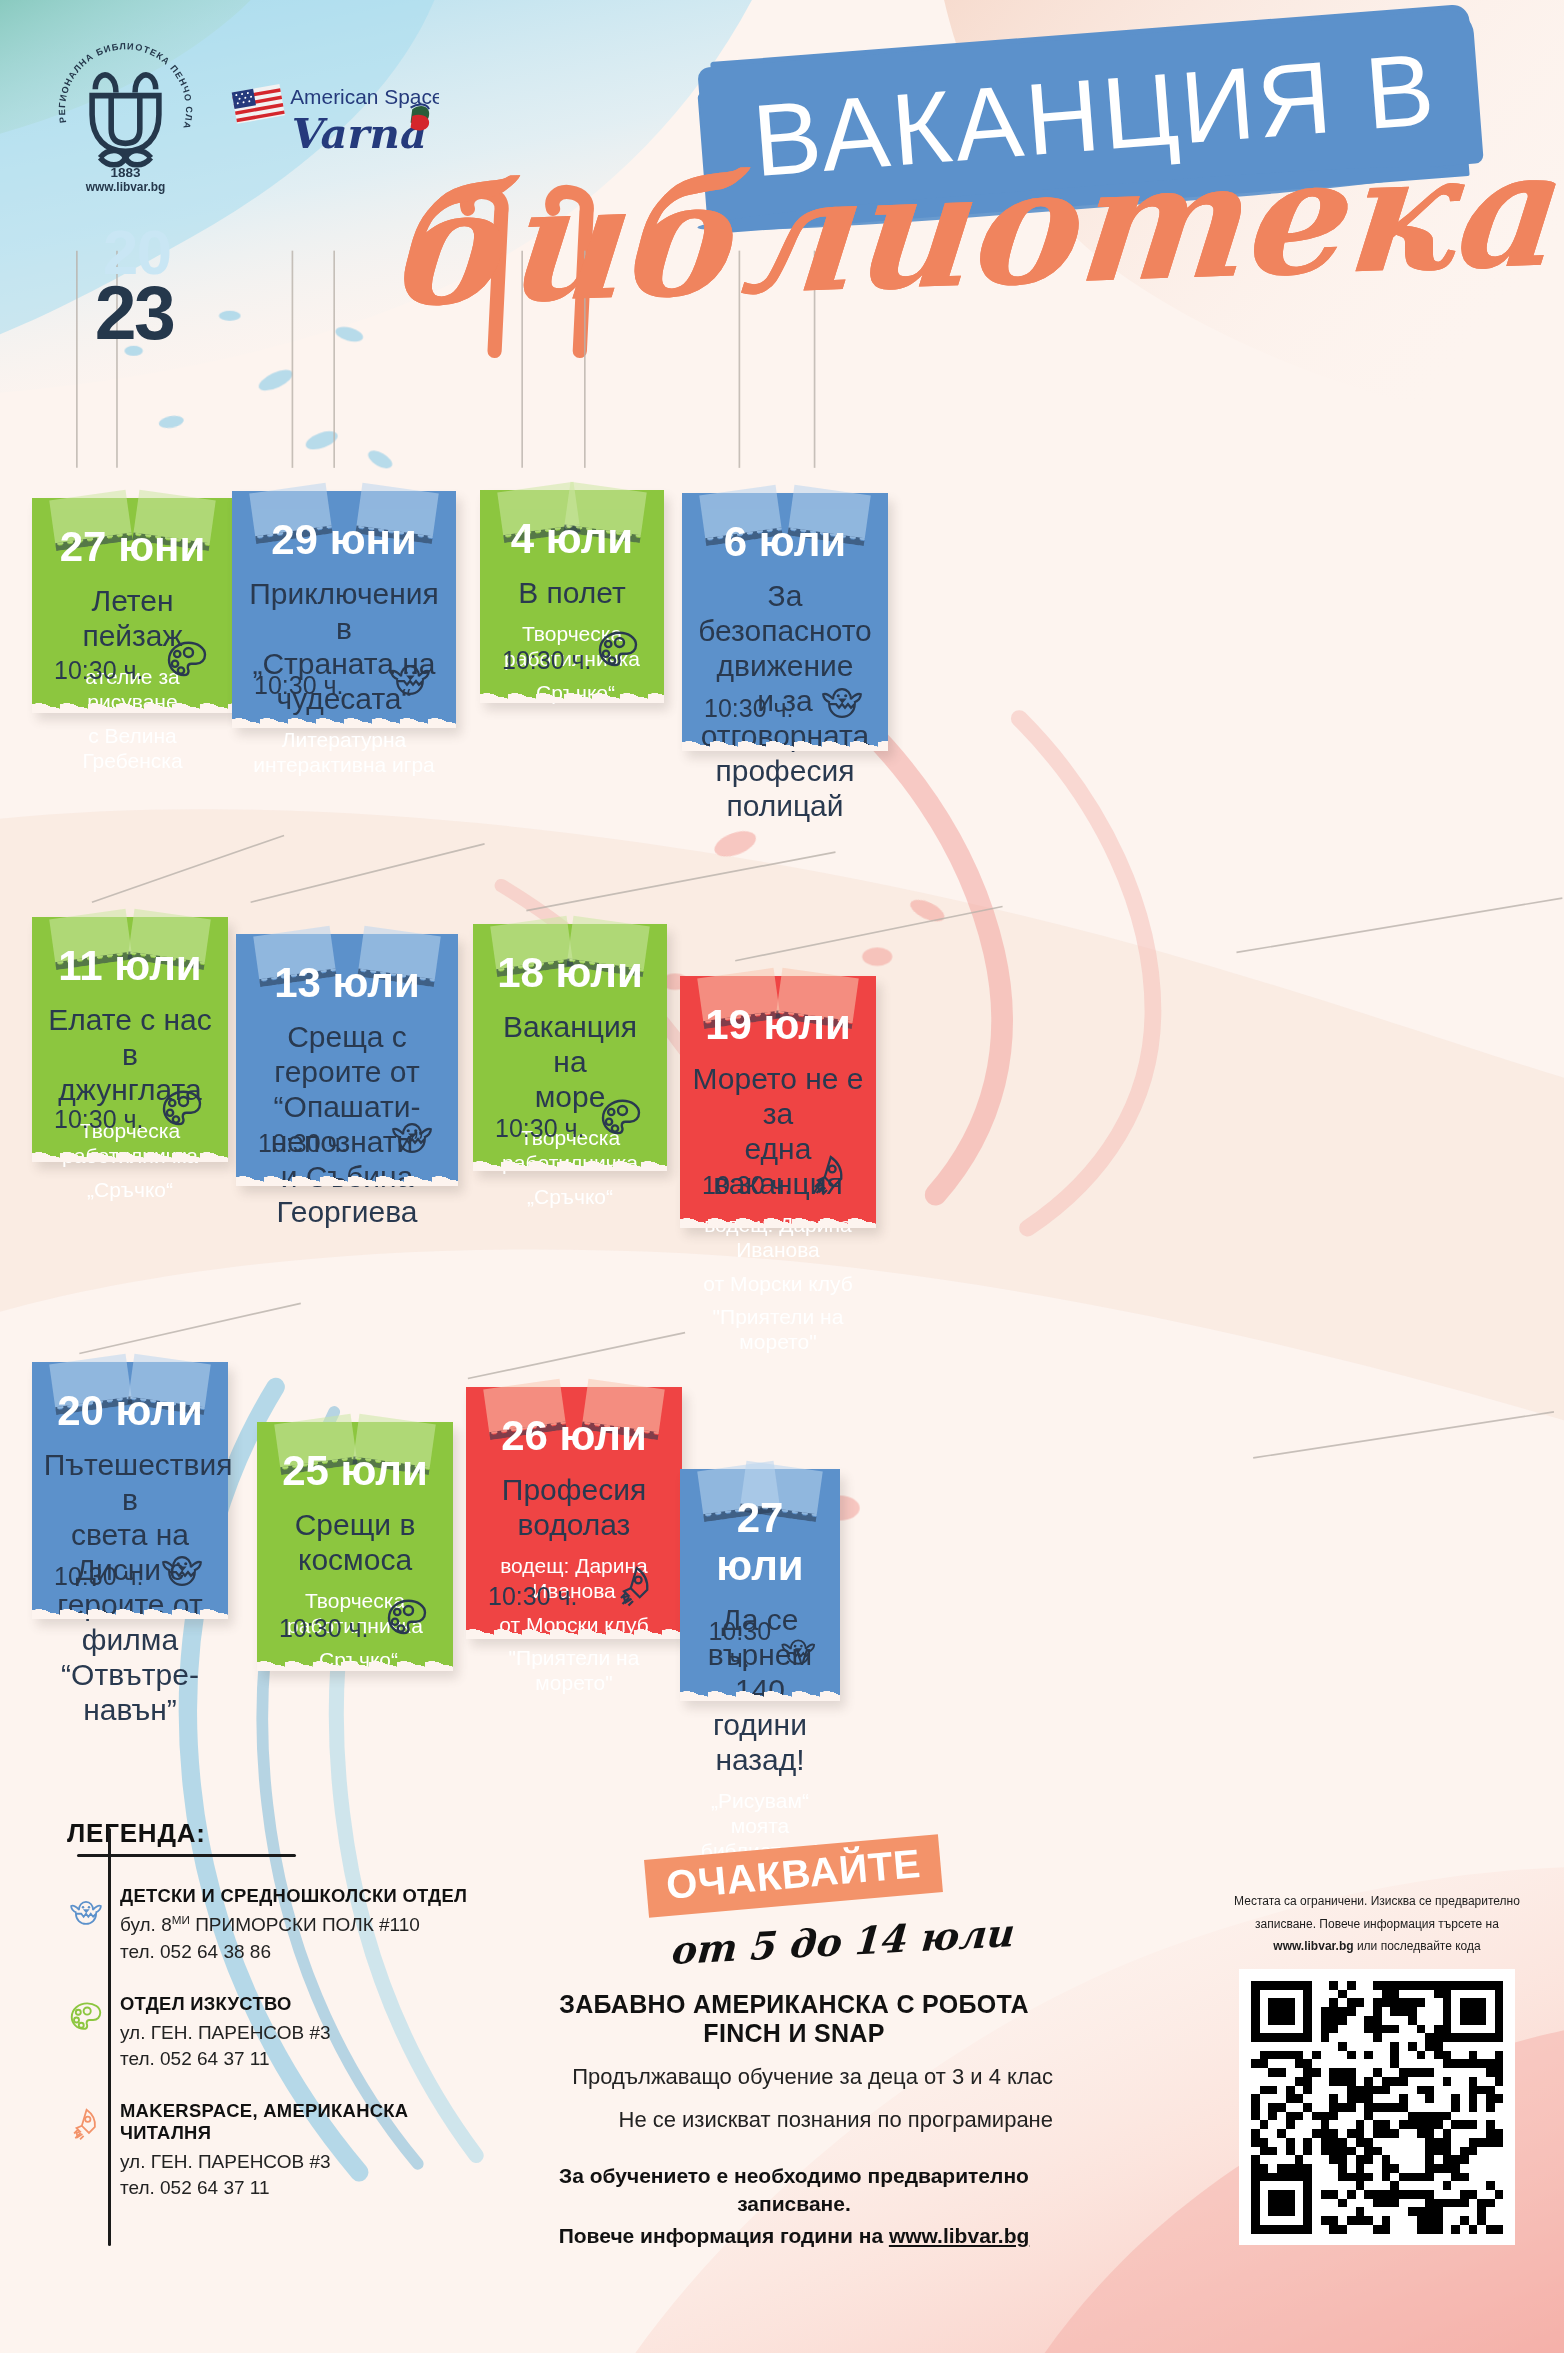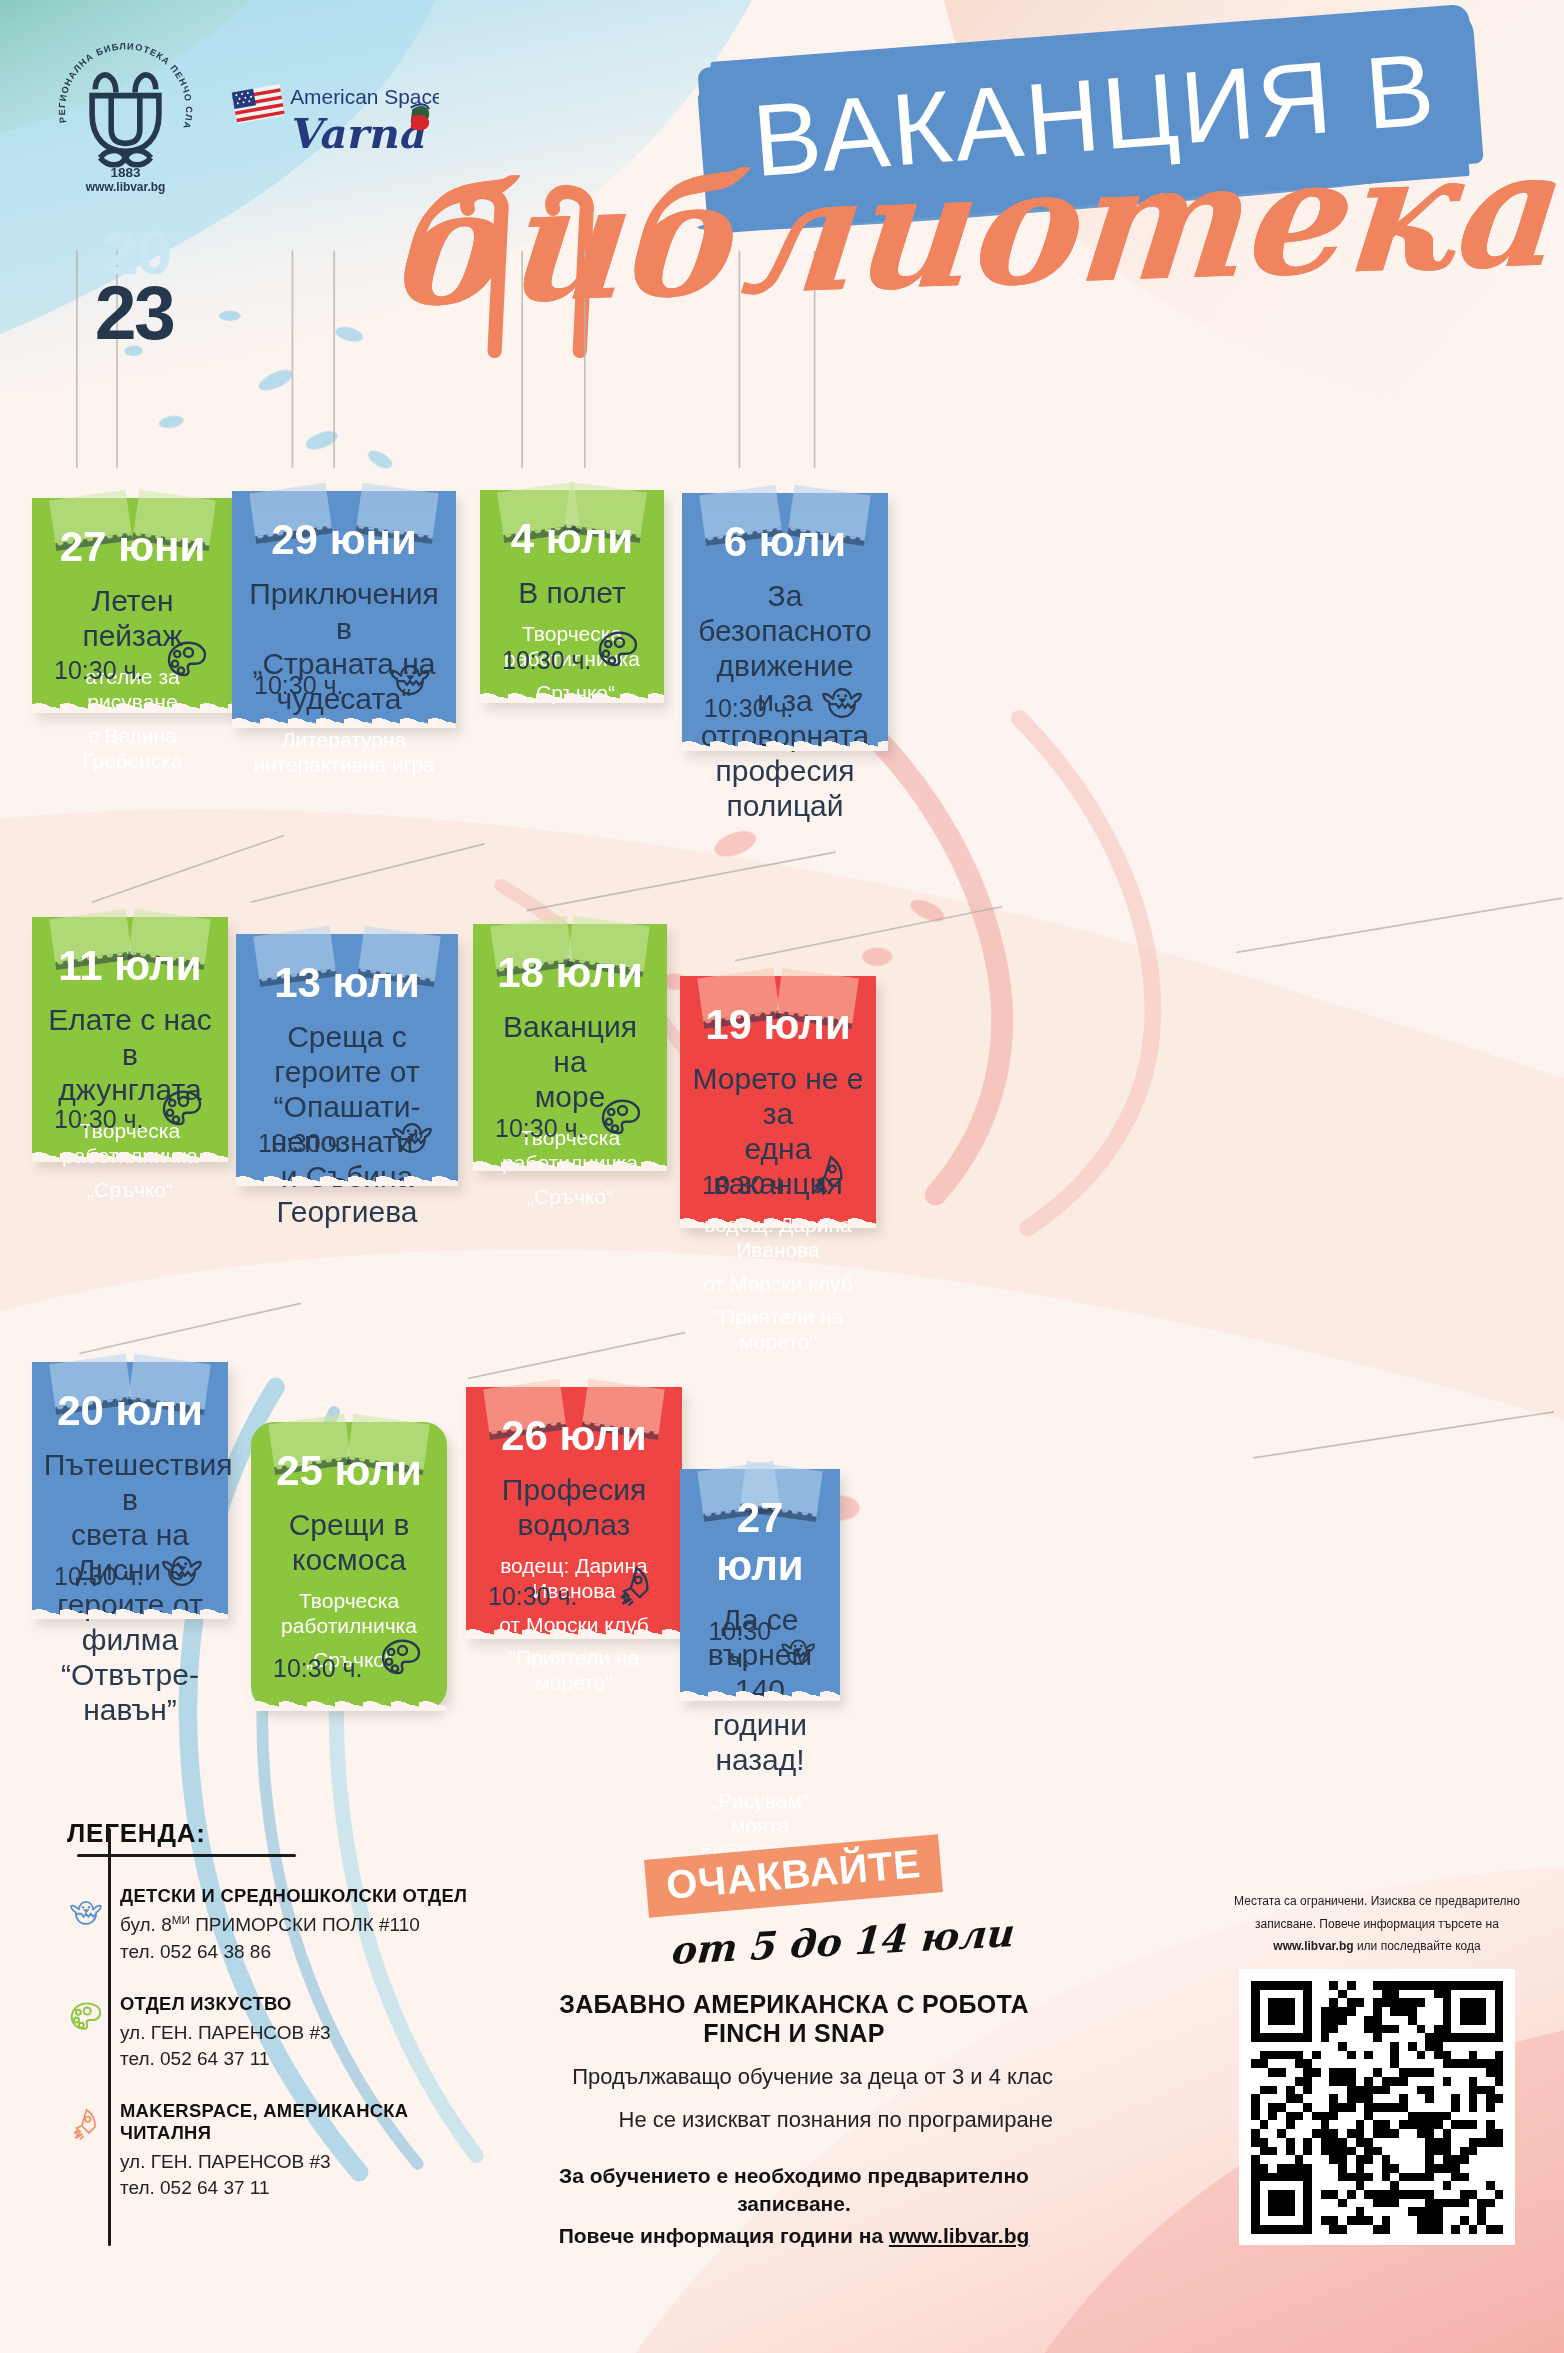--- a/index.html
+++ b/index.html
@@ -120,21 +120,21 @@
   #card-1 { left:232px;  top:491px;  width:224px; height:236px; }
   #card-2 { left:480px;  top:490px;  width:184px; height:212px; }
   #card-3 { left:682px;  top:493px;  width:206px; height:257px; }
 
   #card-4 { left:32px;   top:917px; width:196px; height:244px; }
   #card-5 { left:236px;  top:934px; width:222px; height:251px; }
   #card-6 { left:473px;  top:924px; width:194px; height:246px; }
   #card-7 { left:680px;  top:976px; width:196px; height:251px; }
 
   #card-8 { left:32px;   top:1362px; width:196px; height:256px; }
-  #card-9 { left:251px;  top:1422px; width:196px; height:288px;border-radius:23px; }
+  #card-9 { left:257px;  top:1422px; width:196px; height:248px; }
   #card-10{ left:466px;  top:1387px; width:216px; height:251px; }
   #card-11{ left:680px;  top:1469px; width:160px; height:231px; }
 
   
   .legend { position:absolute; left:67px; top:1818px; width:434px; z-index:10; }
   .legend-title {
     font-weight:700; font-size:26px; letter-spacing:0.8px; color:#111;
     font-family:"Liberation Sans Narrow","Liberation Sans",sans-serif;
   }
   .legend-rule {

